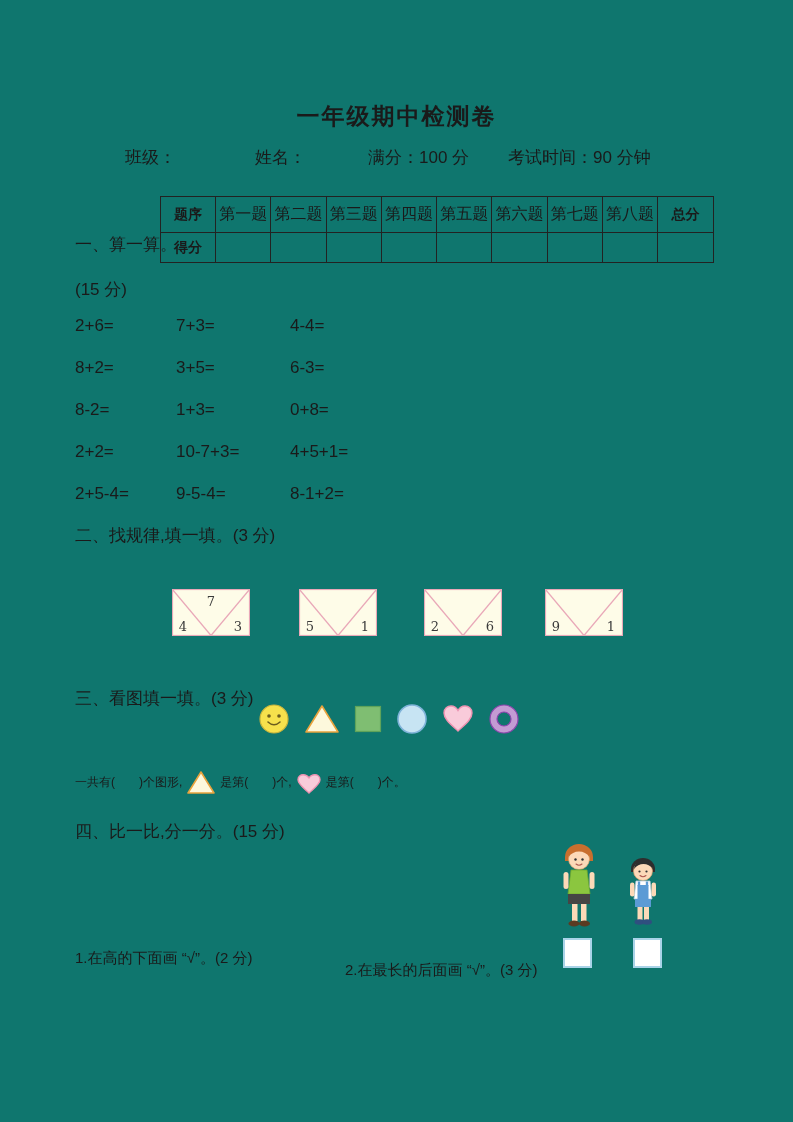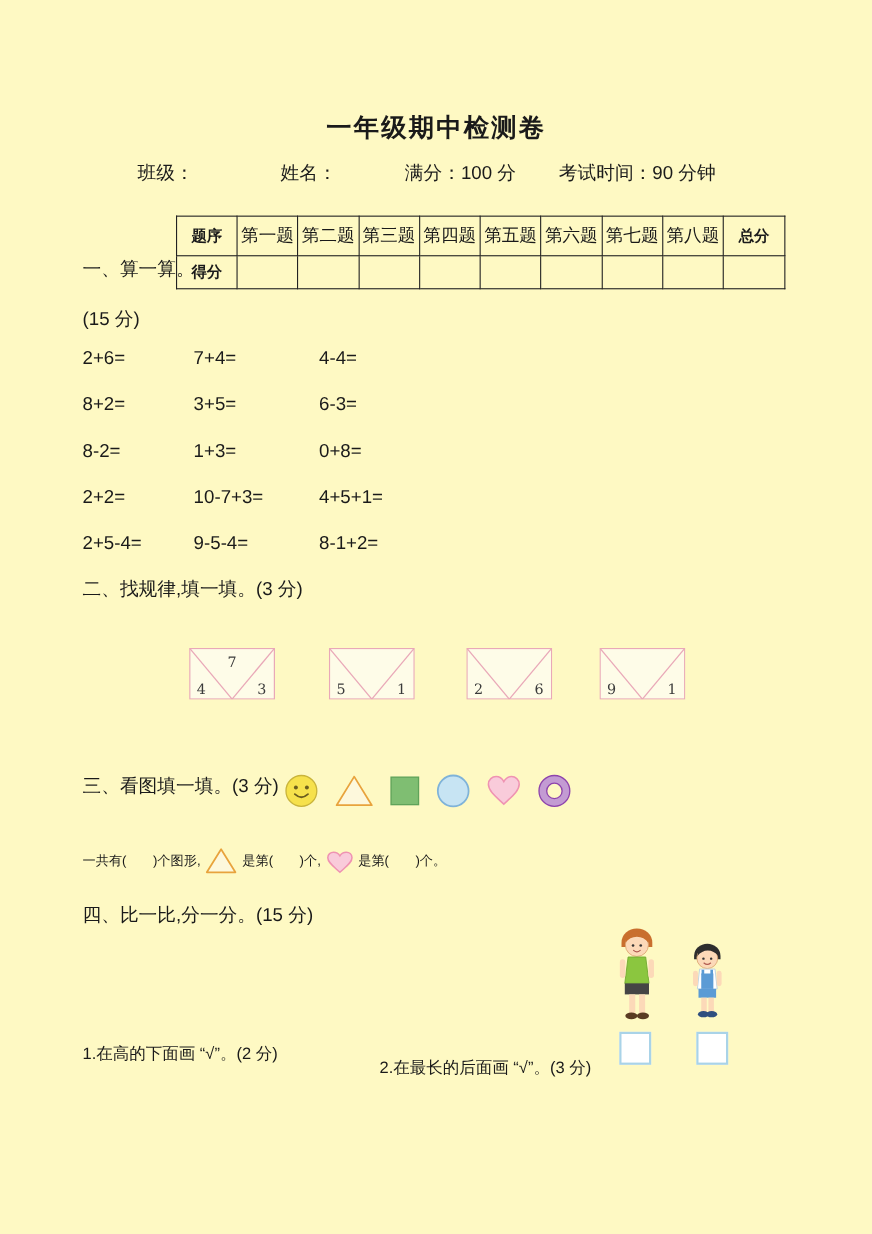--- a/index.html
+++ b/index.html
@@ -1,18 +1,18 @@
 <!DOCTYPE html>
 <html style="--envelope_fill: #FEFCE8; --envelope_stroke: #E9A8B8; --smiley_fill: #F6E14C; --smiley_stroke: #C9B43B; --smiley_face: #6B5D1E; --triangle_fill: #FDF8DC; --triangle_stroke: #E8A33D; --square_fill: #7FBE72; --square_stroke: #5FA35A; --circle_fill: #C7E4F3; --circle_stroke: #7FB3D9; --heart_fill: #F9CBDA; --heart_stroke: #EF93B2; --ring_fill: #C39BD3; --ring_stroke: #8E44AD; --box_border: #A9D3E8;"><head>
 <meta charset="utf-8">
 <style>
   * { margin:0; padding:0; box-sizing:border-box; }
   html,body { background:#ffffff; }
   body { font-family:"Liberation Sans","DejaVu Sans",sans-serif; color:#1a1a1a; }
-  .page { position:relative; width:793px; height:1122px; background:#fef9c3; overflow:hidden; margin:0 auto; }
+  .page { position:relative; width:793px; height:1122px; background:#0f766e; overflow:hidden; margin:0 auto; }
 
   .title { position:absolute; top:101px; left:0; width:100%; text-align:center;
            font-size:23px; font-weight:bold; letter-spacing:2px; }
 
   .info-span { position:absolute; top:146px; font-size:17px; white-space:pre; }
 
   .score-table { position:absolute; left:160px; top:196px; width:554px;
                  border-collapse:collapse; table-layout:fixed; }
   .score-table th, .score-table td { border:1px solid #222; text-align:center;
                  vertical-align:middle; font-weight:normal; padding:1px; }
@@ -110,21 +110,21 @@
       <td></td>
       <td></td>
     </tr>
   </tbody>
     </table>
 
   <span class="sec" style="left:75px; top:233px">一、算一算。</span>
   <span class="sec" style="left:75px; top:278px">(15 分)</span>
 
   <span class="m r0 ca">2+6=</span>
-  <span class="m r0 cb">7+4=</span>
+  <span class="m r0 cb">7+3=</span>
   <span class="m r0 cc">4-4=</span>
   <span class="m r1 ca">8+2=</span>
   <span class="m r1 cb">3+5=</span>
   <span class="m r1 cc">6-3=</span>
   <span class="m r2 ca">8-2=</span>
   <span class="m r2 cb">1+3=</span>
   <span class="m r2 cc">0+8=</span>
   <span class="m r3 ca">2+2=</span>
   <span class="m r3 cb">10-7+3=</span>
   <span class="m r3 cc">4+5+1=</span>
@@ -160,21 +160,21 @@
   </svg>
   <svg class="env" style="left:545px" width="78" height="47" viewBox="0 0 78 47">
     <rect class="env-rect" x="0.5" y="0.5" width="77" height="46"></rect>
     <line class="env-line" x1="0.5" y1="0.5" x2="39" y2="46.5"></line>
     <line class="env-line" x1="77.5" y1="0.5" x2="39" y2="46.5"></line>
     <text class="env-num" x="39" y="17" text-anchor="middle"></text>
     <text class="env-num" x="11" y="42" text-anchor="middle">9</text>
     <text class="env-num" x="66" y="42" text-anchor="middle">1</text>
   </svg>
 
-  <span class="sec" style="left:75px; top:703px">三、看图填一填。(3 分)</span>
+  <span class="sec" style="left:75px; top:687px">三、看图填一填。(3 分)</span>
 
   <div class="shapes-row">
     <svg width="32" height="32" viewBox="0 0 32 32">
       <circle class="smiley-body" cx="16" cy="16" r="14"></circle>
       <circle class="smiley-feat" cx="11" cy="13" r="1.8"></circle>
       <circle class="smiley-feat" cx="21" cy="13" r="1.8"></circle>
       <path class="smiley-mouth" d="M10 19 q6 5.5 12 0"></path>
     </svg>
     <svg width="36" height="30" viewBox="0 0 36 30">
       <path class="tri" d="M18 2 L2 28 L34 28 Z"></path>

